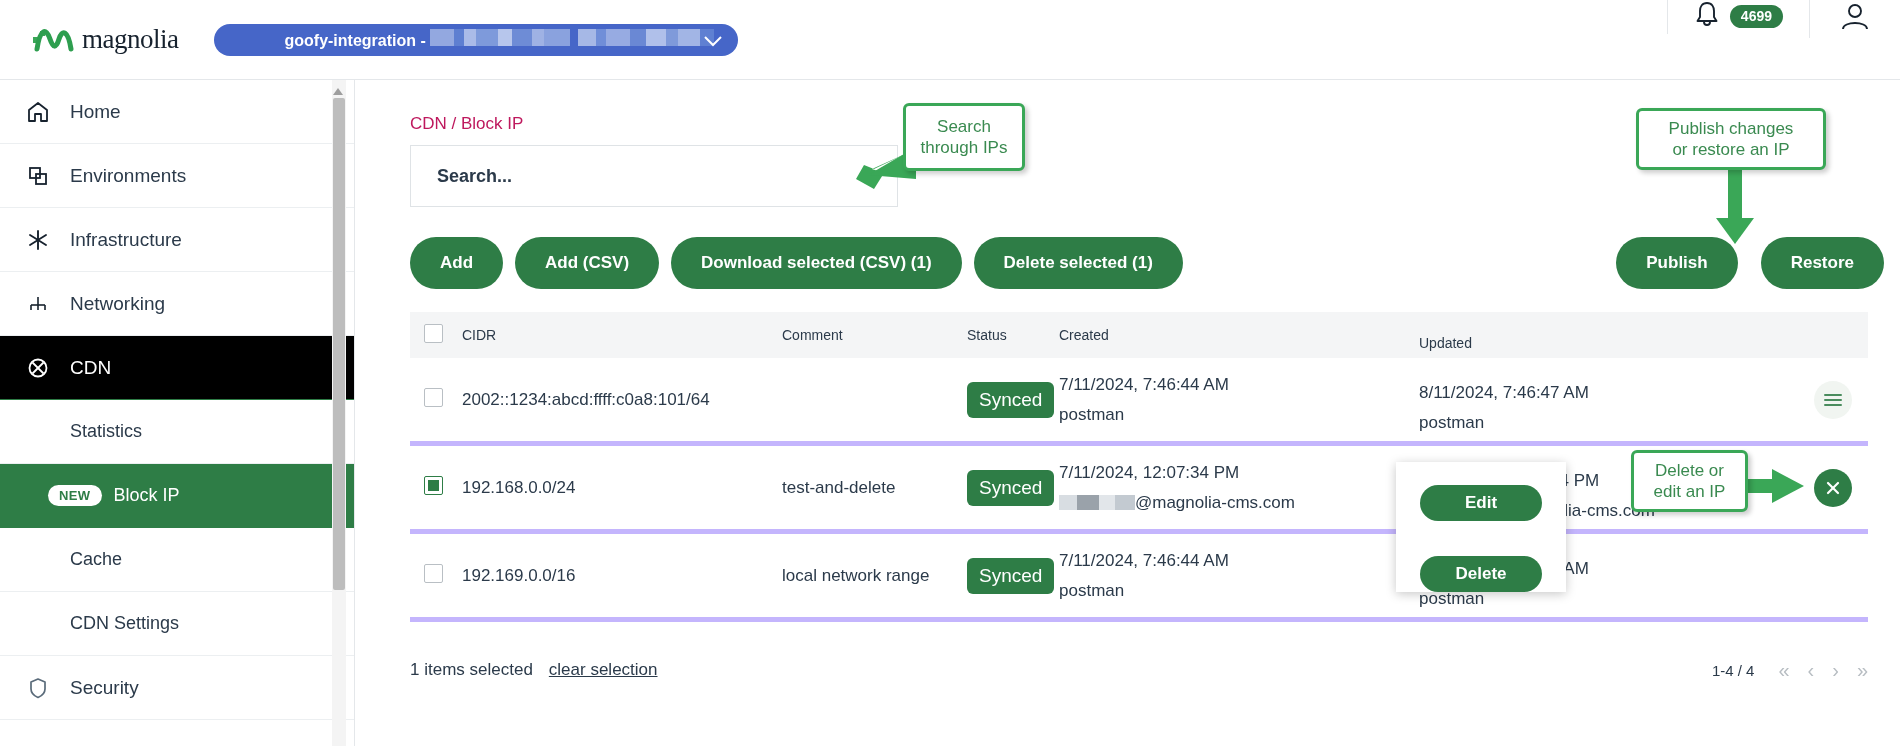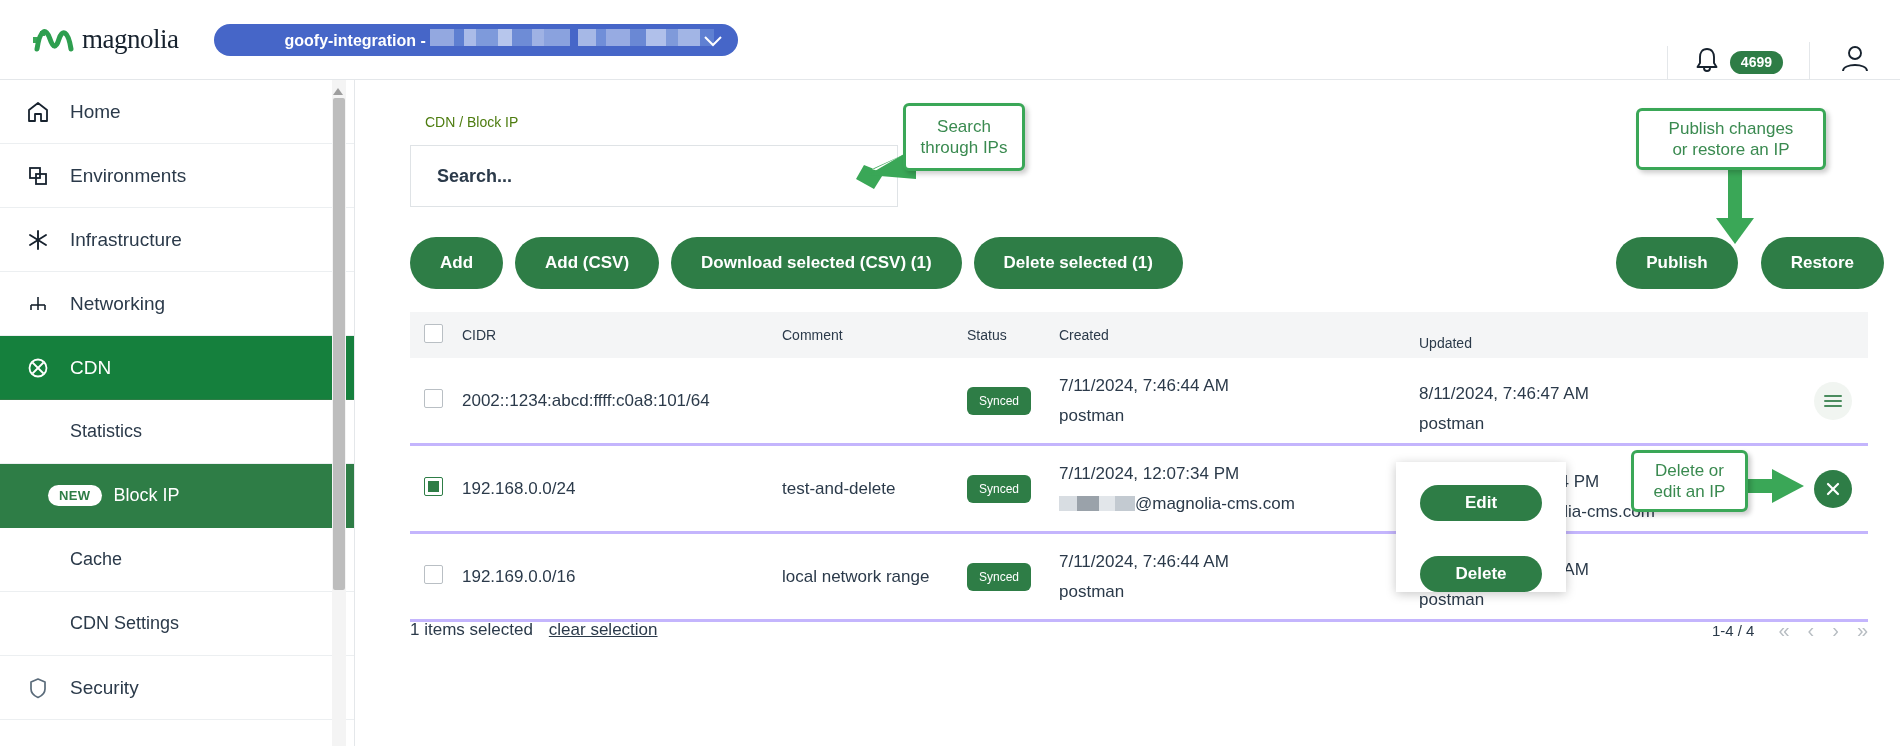--- a/index.html
+++ b/index.html
@@ -37,21 +37,21 @@
   }
   .env-label {
     color: #ffffff; font-size: 16px; font-weight: 600;
     margin-left: 70px; white-space: nowrap;
   }
   .redact-bar { display: inline-flex; height: 17px; margin-left: 4px; }
   .redact-bar i { display: block; height: 100%; }
   .env-caret { position: absolute; right: 16px; top: 9px; }
 
   .topbar-right {
-    margin-left: auto; display: flex; align-items: flex-end; height: 80px;
+    margin-left: auto; display: flex; align-items: flex-start; height: 80px;
   }
   .tb-cell {
     display: flex; align-items: center; justify-content: center;
     border-left: 1px solid #e4e7ea;
     padding: 0 28px;
   }
   .tb-cell.notif { padding: 0 26px; gap: 10px; }
   .badge-count {
     background: #2e7d46; color: #fff;
     border-radius: 12px; padding: 3px 11px 4px;
@@ -65,21 +65,21 @@
     border-right: 1px solid #e4e7ea;
     overflow: hidden;
   }
   .nav-item {
     height: 64px; display: flex; align-items: center;
     border-bottom: 1px solid #eceff1;
     padding-left: 26px; cursor: pointer;
     font-size: 19px; color: #2b3a4a;
   }
   .nav-item .ico { width: 44px; display: flex; align-items: center; }
-  .nav-item.active { background: #15803d; color: #ffffff; border-bottom-color: #2e7d46; }
+  .nav-item.active { background: #000000; color: #ffffff; border-bottom-color: #2e7d46; }
   .nav-sub {
     height: 64px; display: flex; align-items: center;
     border-bottom: 1px solid #eceff1;
     padding-left: 70px; cursor: pointer;
     font-size: 18px; color: #2b3a4a;
   }
   .nav-sub.active { background: #2e7d46; color: #ffffff; border-bottom-color:#2e7d46; padding-left: 48px; }
   .new-chip {
     background: #ffffff; color: #2e7d46;
     font-size: 13px; font-weight: 700; letter-spacing: .4px;
@@ -90,21 +90,21 @@
     background: #f4f4f4;
   }
   .sb-thumb {
     position: absolute; top: 18px; right: 9px; width: 12px; height: 492px;
     background: #bdbdbd; border-radius: 2px;
   }
   .sb-arrow { position: absolute; top: 3px; right: 10px; }
 
   
   .main { position: absolute; top: 80px; left: 356px; width: 1544px; height: 666px; background:#fff; }
-  .breadcrumb { position: absolute; left: 54px; top: 34px; font-size: 14px; color: #4d7c0f; margin-left: 15px; }
+  .breadcrumb { position: absolute; left: 54px; top: 34px; font-size: 17px; color: #be185d; }
 
   .search-box {
     position: absolute; left: 54px; top: 65px;
     width: 488px; height: 62px;
     border: 1px solid #dfe3e6; background: #fff;
   }
   .search-box span {
     position: absolute; left: 26px; top: 20px;
     font-size: 18px; font-weight: 700; color: #2b3a4a;
   }
@@ -121,42 +121,42 @@
   .btn-row-right { position: absolute; right: 16px; top: 157px; display: flex; gap: 23px; justify-content: center; }
 
   
   .tbl { position: absolute; left: 54px; top: 232px; width: 1458px; }
   .thead {
     display: flex; align-items: center; height: 46px;
     background: #f4f5f6; font-size: 14px; color: #2b3a4a; font-weight: 400;
   }
   .trow {
     display: flex; align-items: center; min-height: 88px;
-    border-bottom: 3px solid #c4b5fd; font-size: 17px;
+    border-bottom: 5px solid #c4b5fd; font-size: 17px;
   }
   .c-chk { width: 52px; padding-left: 14px; }
   .c-cidr { width: 320px; }
   .c-comment { width: 185px; }
   .c-status { width: 92px; }
   .c-created { width: 360px; }
   .c-updated { width: 380px; margin-top: 16px; }
   .c-act { flex: 1; display: flex; justify-content: flex-end; padding-right: 16px; }
 
   .chk {
     width: 19px; height: 19px; border: 1px solid #b9bfc4;
     border-radius: 2px; background: #fff; display: inline-block; cursor: pointer;
   }
   .chk.checked { border-color: #2e7d46; position: relative; }
   .chk.checked::after {
     content:""; position: absolute; left: 3px; top: 3px;
     width: 11px; height: 11px; background: #2e7d46;
   }
   .pill-synced {
     display: inline-block; background: #2e7d46; color: #fff;
-    font-size: 12px; border-radius: 6px; padding: 7px 12px;
+    font-size: 19px; border-radius: 6px; padding: 7px 12px;
   }
   .stack-line1 { display: block; }
   .stack-line2 { display: block; margin-top: 10px; }
   .redact-inline { display: inline-flex; height: 15px; vertical-align: -2px; }
   .redact-inline i { display:block; height: 100%; }
 
   .act-circle {
     width: 38px; height: 38px; border-radius: 19px;
     display: flex; align-items: center; justify-content: center; cursor: pointer;
   }
@@ -167,21 +167,21 @@
     position: absolute; left: 1040px; top: 382px;
     width: 170px; height: 130px; background: #ffffff;
     box-shadow: 0 2px 10px rgba(0,0,0,.22);
     display: flex; flex-direction: column; align-items: center;
     justify-content: center; gap: 12px; z-index: 30;
   }
   .popup .btn { height: 58px; width: 122px; padding: 0; margin-top: 23px; }
 
   .footer {
     position: absolute; left: 54px; top: 540px; width: 1458px;
-    display: flex; align-items: flex-start; height: 60px; font-size: 17px;
+    display: flex; align-items: flex-end; height: 60px; font-size: 17px;
   }
   .clear-sel { margin-left: 16px; text-decoration: underline; cursor: pointer; color:#2b3a4a; }
   .pager { margin-left: auto; display: flex; align-items: center; gap: 18px; color: #b7bdc2; font-size: 16px; }
   .pager .rng { color: #2b3a4a; font-size: 15px; margin-right: 6px; }
   .pg-btn { cursor: pointer; font-size: 20px; line-height: 1; }
 
   
   .callout {
     position: absolute; background: #ffffff;
     border: 3px solid #3aa757; border-radius: 6px;

